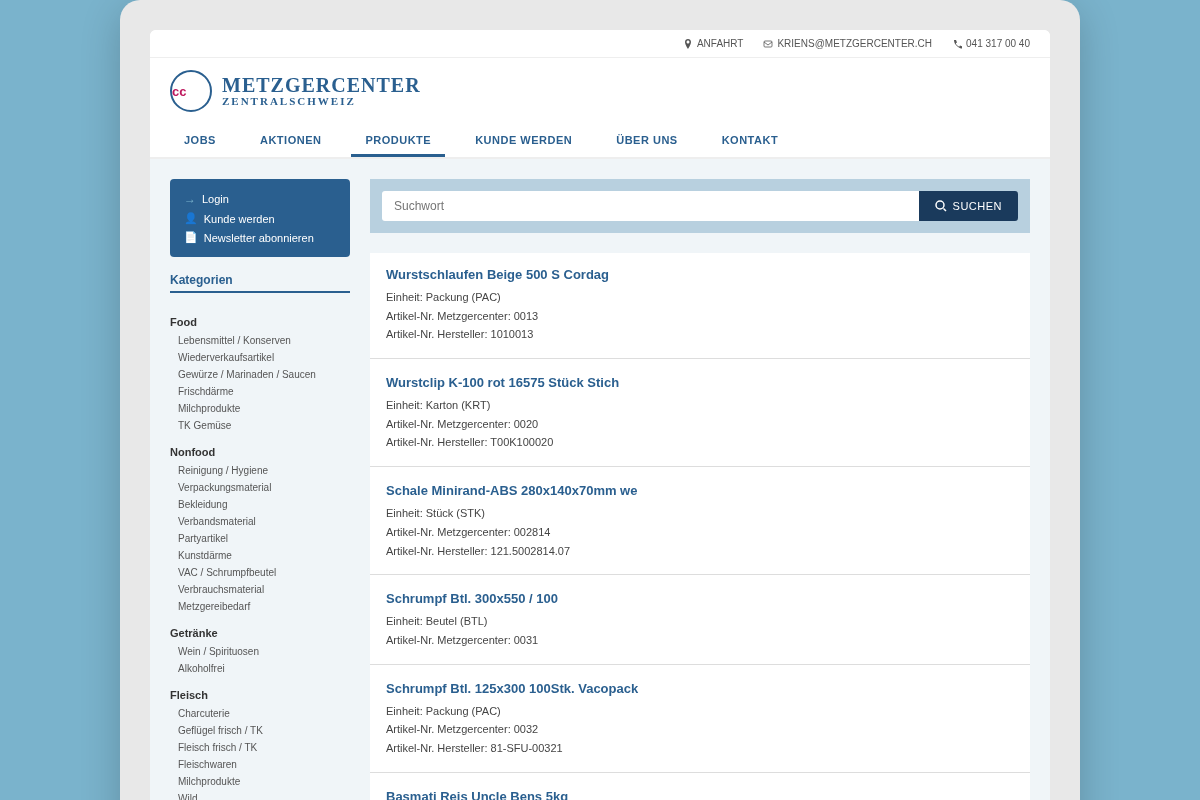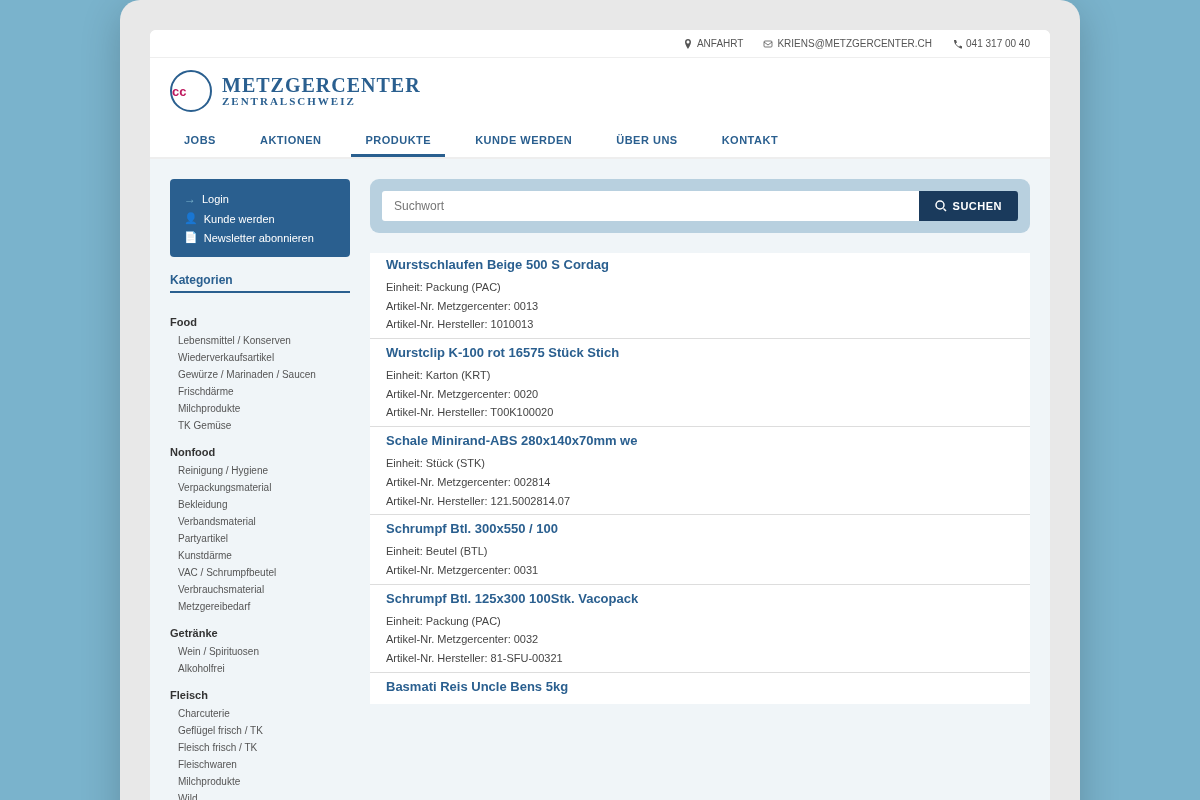--- a/index.html
+++ b/index.html
@@ -203,52 +203,52 @@
     
     .products-area {
       flex: 1;
     }
 
     .search-bar {
       display: flex;
       margin-bottom: 20px;
       background: #b8d0df;
       padding: 12px;
-      border-radius: 9px;
+      border-radius: 0;
     }
 
     .search-input {
       flex: 1;
       padding: 8px 12px;
       border: none;
       border-radius: 3px 0 0 3px;
       font-size: 12px;
       background: #fff;
       color: #333;
       outline: none;
     }
 
     .search-btn {
       background: #1a3a5c;
       color: #fff;
       border: none;
       padding: 8px 16px;
       cursor: pointer;
       font-size: 11px;
-      font-weight: 700;
+      font-weight: 400;
       letter-spacing: 0.5px;
       display: flex;
       align-items: center;
       gap: 6px;
       border-radius: 0 3px 3px 0;
     }
 
     .product-item {
       background: #fff;
-      padding: 4px 16px;
+      padding: 14px 16px;
       margin-bottom: 2px;
       border-bottom: 1px solid #ddd;
     }
 
     .product-item:last-child {
       border-bottom: none;
     }
 
     .product-name {
       font-size: 13px;

